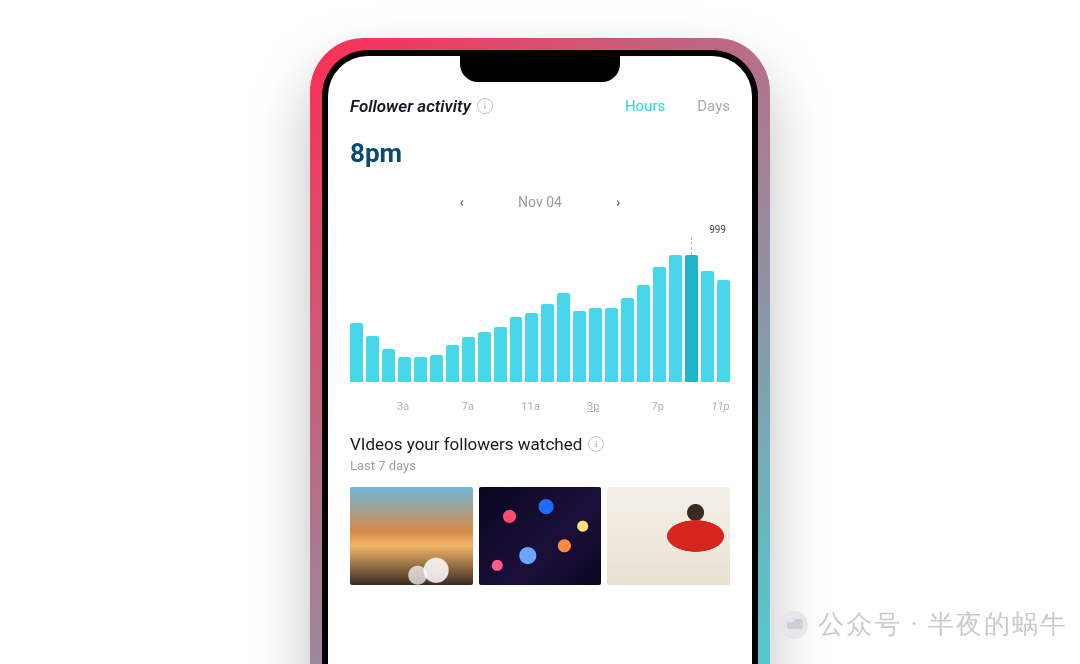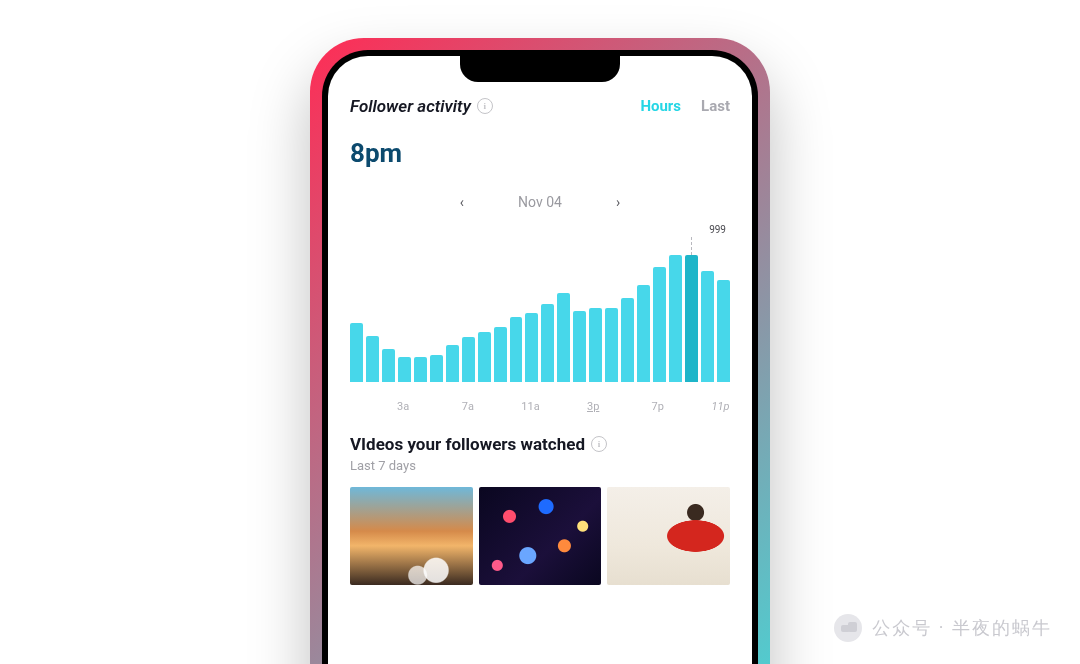--- a/index.html
+++ b/index.html
@@ -87,23 +87,23 @@
     display: inline-flex;
     align-items: center;
     justify-content: center;
     font-size: 9px;
     color: #c4c4c8;
     font-weight: 600;
     font-family: Georgia, serif;
   }
   .tabs {
     display: flex;
-    gap: 20px;
+    gap: 32px;
     font-size: 15px;
-    font-weight: 700;
+    font-weight: 400;
     align-items: center;
   }
   .tab-active { color: #25d6e5; }
   .tab-inactive { color: #a9a9b0; }
 
   .big-time {
     font-size: 26px;
     font-weight: 700;
     color: #0c4a6e;
     margin-top: 22px;
@@ -182,21 +182,21 @@
 
   
   .videos-section { margin-top: 34px; }
   .videos-title-row {
     display: flex;
     align-items: center;
     gap: 6px;
   }
   .videos-title {
     font-size: 17px;
-    font-weight: 700;
+    font-weight: 400;
     color: #161823;
   }
   .videos-sub {
     font-size: 13px;
     color: #a0a0a6;
     margin-top: 4px;
   }
   .thumbs {
     margin-top: 14px;
     display: flex;
@@ -229,27 +229,27 @@
   .thumb.t3 {
     background:
       radial-gradient(ellipse at 72% 50%, #d4261e 0 28px, transparent 29px),
       radial-gradient(circle at 72% 26%, #3a2a20 0 8px, transparent 9px),
       linear-gradient(180deg, #f4efe8 0%, #efe8dc 60%, #e7dfd0 100%);
   }
 
   
   .watermark {
     position: absolute;
-    right: 28px;
+    right: 12px;
     bottom: 22px;
     display: flex;
     align-items: center;
     gap: 10px;
     color: #c9c9cf;
-    font-size: 18px;
+    font-size: 26px;
     letter-spacing: 2px;
     font-weight: 400;
   }
   .wm-icon {
     width: 28px;
     height: 28px;
     border-radius: 50%;
     background: #e6e6ea;
     position: relative;
   }
@@ -273,21 +273,21 @@
 
       <div class="content">
 
         <div class="header-row">
           <div class="title-wrap">
             <span class="section-title">Follower activity</span>
             <span class="info-icon">i</span>
           </div>
           <div class="tabs">
             <span class="tab-active">Hours</span>
-            <span class="tab-inactive">Last</span>
+            <span class="tab-inactive">Days</span>
           </div>
         </div>
 
         <div class="big-time">8pm</div>
 
         <div class="date-nav">
           <span class="chev">‹</span>
           <span>Nov 04</span>
           <span class="chev">›</span>
         </div>

